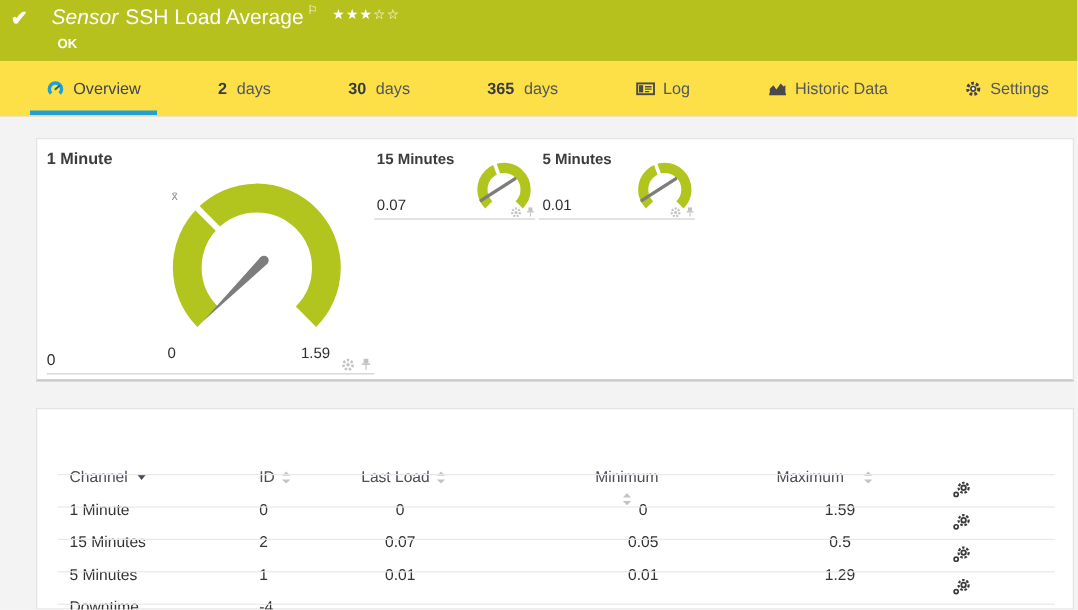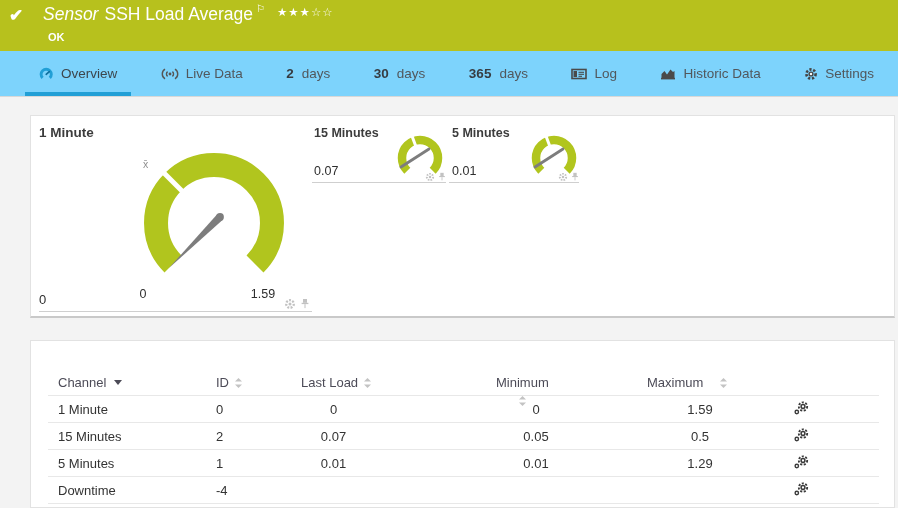--- a/index.html
+++ b/index.html
@@ -9,21 +9,21 @@
   
   .topbar{position:absolute;top:0;left:0;right:0;height:51px;background:#b7c11d;color:#fff;}
   .check{position:absolute;left:9px;top:5px;font-size:17px;font-weight:bold;}
   .titleline{position:absolute;left:30px;top:3px;font-size:17.5px;white-space:nowrap;}
   .t-prefix{font-style:italic;margin-right:6px;margin-left:13px;}
   .flag{font-size:10px;vertical-align:8px;margin-left:3px;}
   .stars{font-size:11.5px;letter-spacing:1px;margin-left:12px;vertical-align:4px;}
   .ok{position:absolute;left:48px;top:31px;font-size:11px;font-weight:bold;}
 
   
-  .tabbar{position:absolute;top:51px;left:0;right:0;height:46px;background:#7dd3fc;
+  .tabbar{position:absolute;top:51px;left:0;right:0;height:46px;background:#fde047;
     border-bottom:1px solid #d8d8d8;display:flex;justify-content:space-between;
     box-sizing:border-box;padding:0 10px 0 25px;}
   .tab{display:flex;align-items:center;gap:7px;padding:0 14px;font-size:13.5px;
     color:#51575c;cursor:pointer;white-space:nowrap;}
   .tab.active{box-shadow:inset 0 -4px 0 #219fd6;color:#3d464d;}
   .tab b{font-weight:bold;color:#363c42;margin-right:1px;}
   .tab svg{flex:0 0 auto;}
 
   
   .panel{position:absolute;left:30px;width:865px;background:#fff;
@@ -48,21 +48,21 @@
   .gu-main{left:8px;top:195px;width:273px;}
   .gu-m1{left:281px;top:66px;width:134px;}
   .gu-m2{left:418px;top:66px;width:130px;}
   .avg-marker{position:absolute;left:112px;top:42px;font-size:10.5px;color:#8f8f8f;}
   .g-ico{position:absolute;}
 
   
   .trow{position:absolute;left:0;width:100%;height:27px;font-size:13px;color:#333;}
   .trow .sep{position:absolute;left:17px;right:15px;bottom:0;height:1px;background:#e8e8e8;}
   .thead{color:#4c4b57;}
-  .cell{position:absolute;top:6px;line-height:15px;}
+  .cell{position:absolute;top:21px;line-height:15px;}
   .h-channel{left:27px;display:flex;align-items:center;gap:8px;}
   .h-id{left:185px;display:flex;align-items:center;gap:5px;}
   .h-last{left:270px;display:flex;align-items:center;gap:5px;}
   .h-min{left:465px;display:flex;align-items:center;gap:5px;flex-direction:column;}
   .h-max{left:616px;display:flex;align-items:center;gap:16px;}
   .c-channel{left:27px;}
   .c-id{left:185px;}
   .c-last{left:255px;width:95px;text-align:center;}
   .c-min{left:457px;width:96px;text-align:center;}
   .c-max{left:621px;width:96px;text-align:center;}
@@ -85,30 +85,20 @@
 
   <div class="tabbar">
     <div class="tab active">
       <svg width="15" height="14" viewBox="0 0 15 14">
         <path d="M3.6,10.9 A5.1,5.1 0 1 1 10.8,10.9" stroke="#219fd6" stroke-width="2.9" fill="none"></path>
         <line x1="7.2" y1="7.3" x2="10.3" y2="4.6" stroke="#0f6e9c" stroke-width="1.7" stroke-linecap="round"></line>
       </svg>
       <span>Overview</span>
     </div>
     <div class="tab">
-      <svg width="18" height="12" viewBox="0 0 18 12">
-        <path d="M4,1.2 A5.6,5.6 0 0 0 4,10.8" stroke="#555" stroke-width="1.4" fill="none"></path>
-        <path d="M6.6,3.6 A3.1,3.1 0 0 0 6.6,8.4" stroke="#555" stroke-width="1.4" fill="none"></path>
-        <circle cx="9" cy="6" r="1.4" fill="#555"></circle>
-        <path d="M11.4,3.6 A3.1,3.1 0 0 1 11.4,8.4" stroke="#555" stroke-width="1.4" fill="none"></path>
-        <path d="M14,1.2 A5.6,5.6 0 0 1 14,10.8" stroke="#555" stroke-width="1.4" fill="none"></path>
-      </svg>
-      <span>Live Data</span>
-    </div>
-    <div class="tab">
       <b>2</b>
       <span>days</span>
     </div>
     <div class="tab">
       <b>30</b>
       <span>days</span>
     </div>
     <div class="tab">
       <b>365</b>
       <span>days</span>

